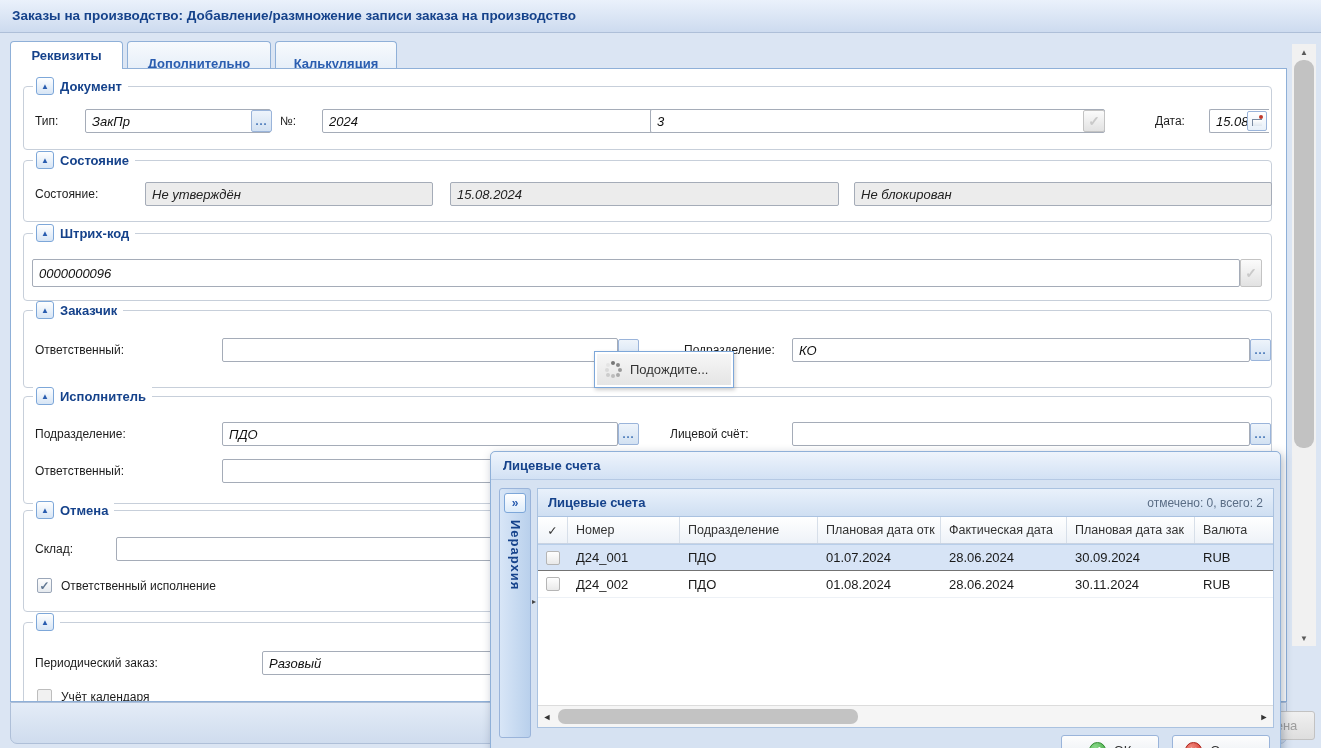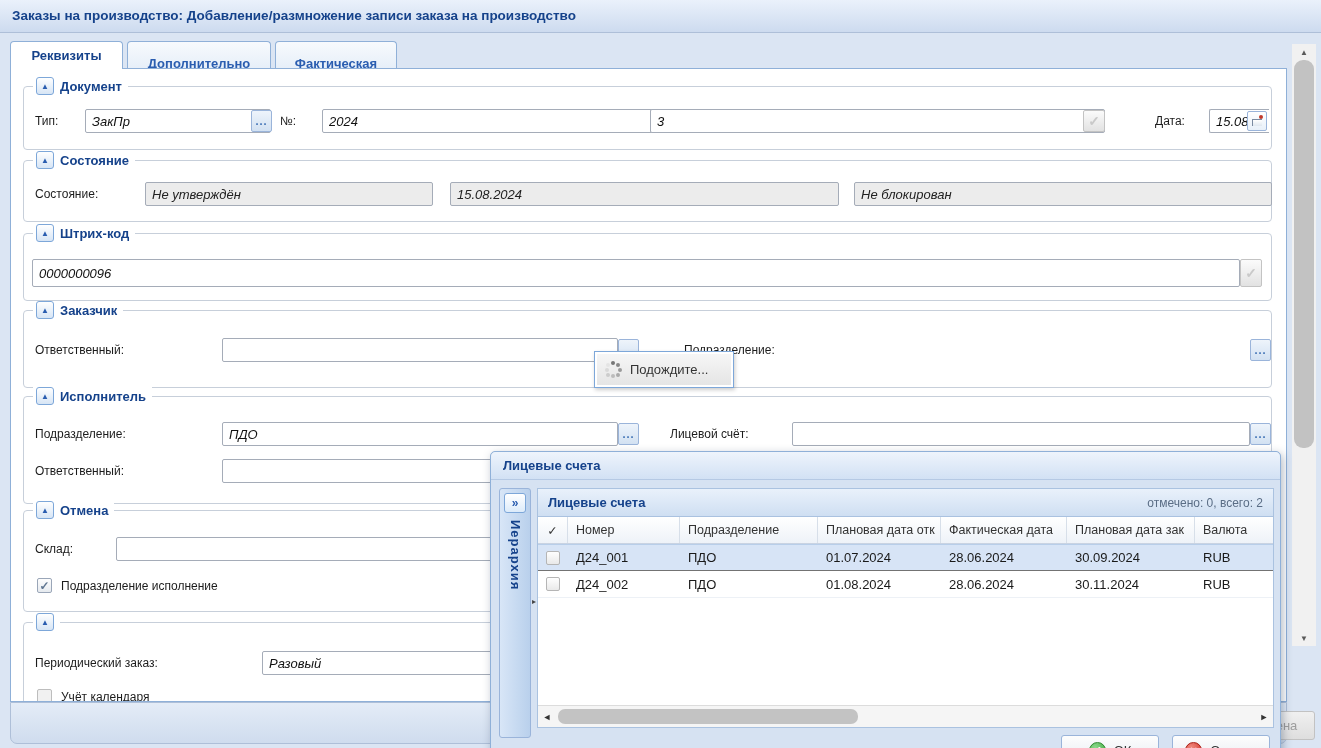--- a/index.html
+++ b/index.html
@@ -141,21 +141,21 @@
 </style>
 </head>
 <body>
 
 <div class="abs" id="titlebar">
   <div class="t">Заказы на производство: Добавление/размножение записи заказа на производство</div>
 </div>
 
 <div class="abs tab active" style="left:10px;width:113px;">Реквизиты</div>
 <div class="abs tab" style="left:127px;width:144px;">Дополнительно</div>
-<div class="abs tab" style="left:275px;width:122px;">Фактическая</div>
+<div class="abs tab" style="left:275px;width:122px;">Калькуляция</div>
 
 <div class="abs" id="content">
 
   <div class="fieldset" style="left:12px;top:17px;width:1249px;height:64px;">
     <div class="legend">
       <span class="collapse-btn">▲</span>
       <span class="legend-text">Документ</span>
     </div>
     <span class="lbl" style="left:11px;top:27px;">Тип:</span>
     <input class="txt" style="left: 61px; top: 22px; width: 186px;" value="ЗакПр">
@@ -194,20 +194,21 @@
 
   <div class="fieldset" style="left:12px;top:241px;width:1249px;height:78px;">
     <div class="legend">
       <span class="collapse-btn">▲</span>
       <span class="legend-text">Заказчик</span>
     </div>
     <span class="lbl" style="left:11px;top:32px;">Ответственный:</span>
     <input class="txt" style="left: 198px; top: 27px; width: 396px;">
     <div class="btn-ell" style="left:594px;top:28px;height:22px;">...</div>
     <span class="lbl" style="left:660px;top:32px;">Подразделение:</span>
+    <input class="txt" style="left: 768px; top: 27px; width: 458px;" value="КО">
     <div class="btn-ell" style="left:1226px;top:28px;height:22px;">...</div>
   </div>
 
   <div class="fieldset" style="left:12px;top:327px;width:1249px;height:108px;">
     <div class="legend">
       <span class="collapse-btn">▲</span>
       <span class="legend-text">Исполнитель</span>
     </div>
     <span class="lbl" style="left:11px;top:30px;">Подразделение:</span>
     <input class="txt" style="left: 198px; top: 25px; width: 396px;" value="ПДО">
@@ -222,21 +223,21 @@
   <div class="fieldset" style="left:12px;top:441px;width:1249px;height:102px;">
     <div class="legend">
       <span class="collapse-btn">▲</span>
       <span class="legend-text">Отмена</span>
     </div>
     <span class="lbl" style="left:11px;top:31px;">Склад:</span>
     <input class="txt" style="left: 92px; top: 26px; width: 402px;">
     <div class="cb" style="left:13px;top:67px;">
       <span>✓</span>
     </div>
-    <span class="lbl" style="left:37px;top:68px;">Подразделение исполнение</span>
+    <span class="lbl" style="left:37px;top:68px;">Ответственный исполнение</span>
   </div>
 
   <div class="fieldset" style="left:12px;top:553px;width:1249px;height:120px;">
     <div class="legend">
       <span class="collapse-btn">▲</span>
     </div>
     <span class="lbl" style="left:11px;top:33px;">Периодический заказ:</span>
     <input class="txt" style="left: 238px; top: 28px; width: 256px;" value="Разовый">
     <div class="cb off" style="left:13px;top:66px;"></div>
     <span class="lbl" style="left:37px;top:67px;">Учёт календаря</span>

